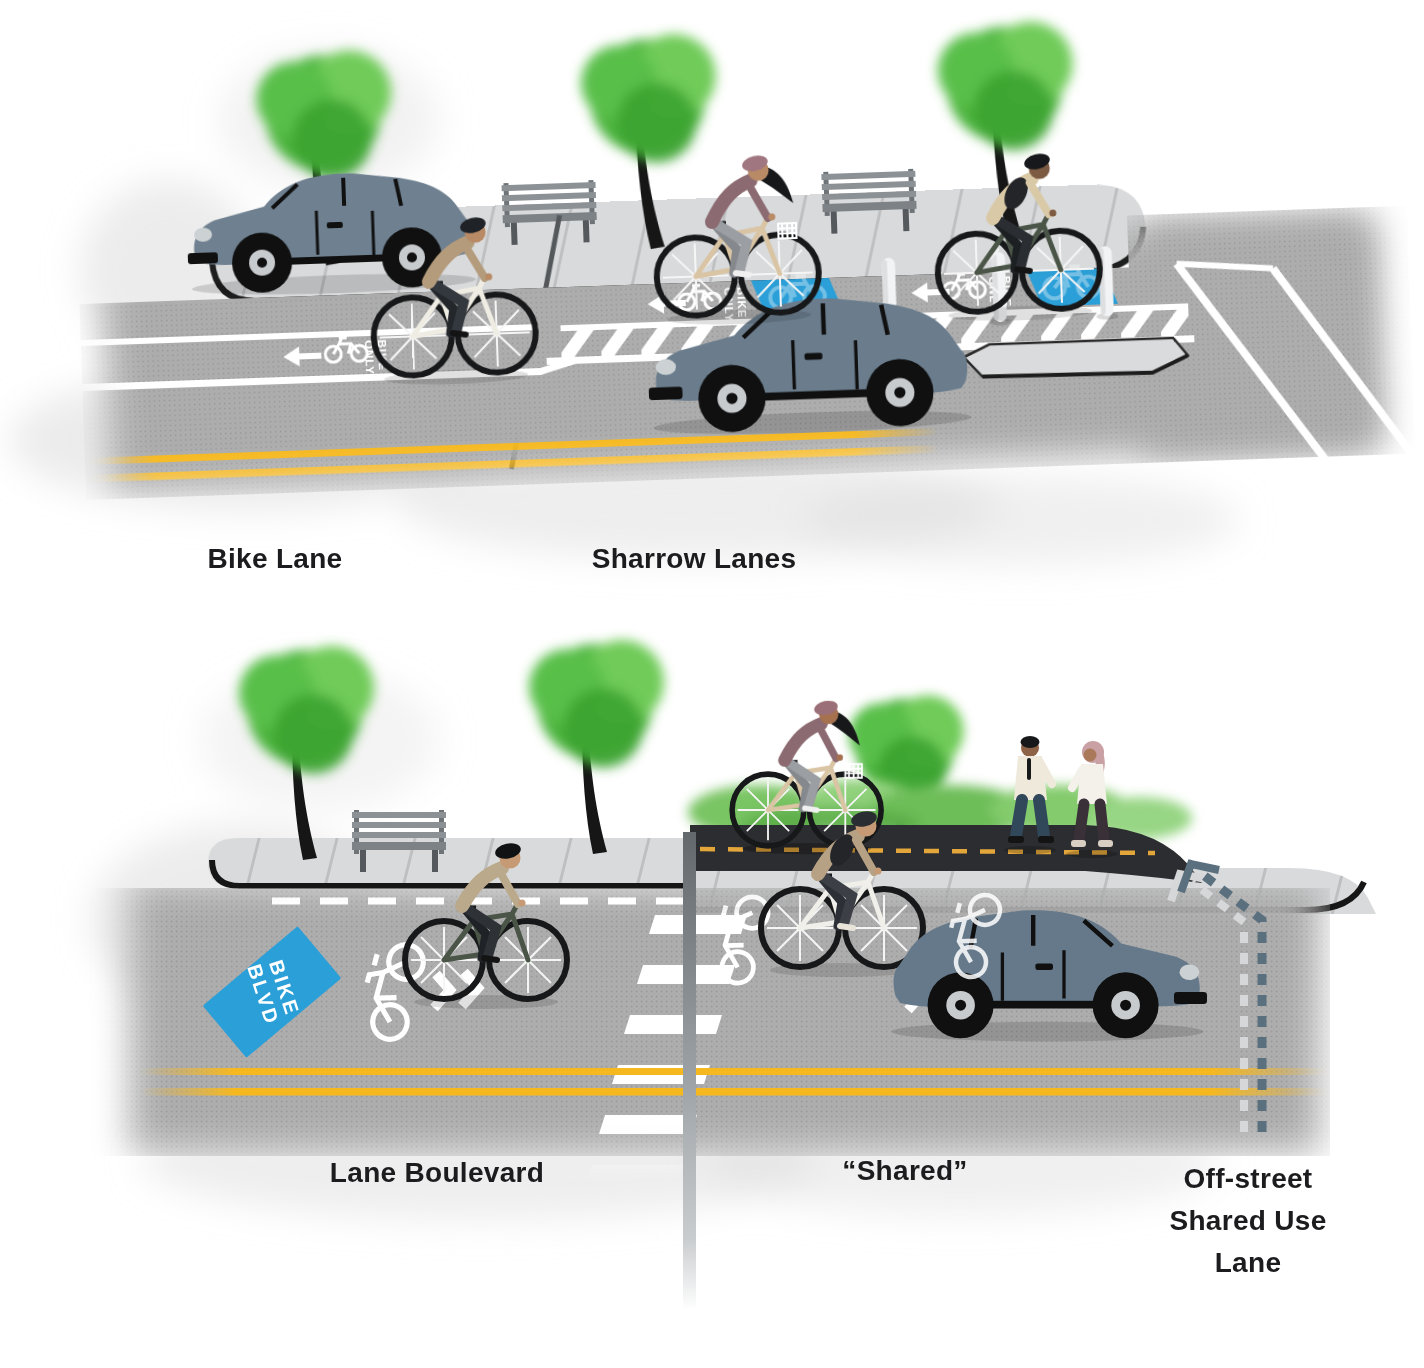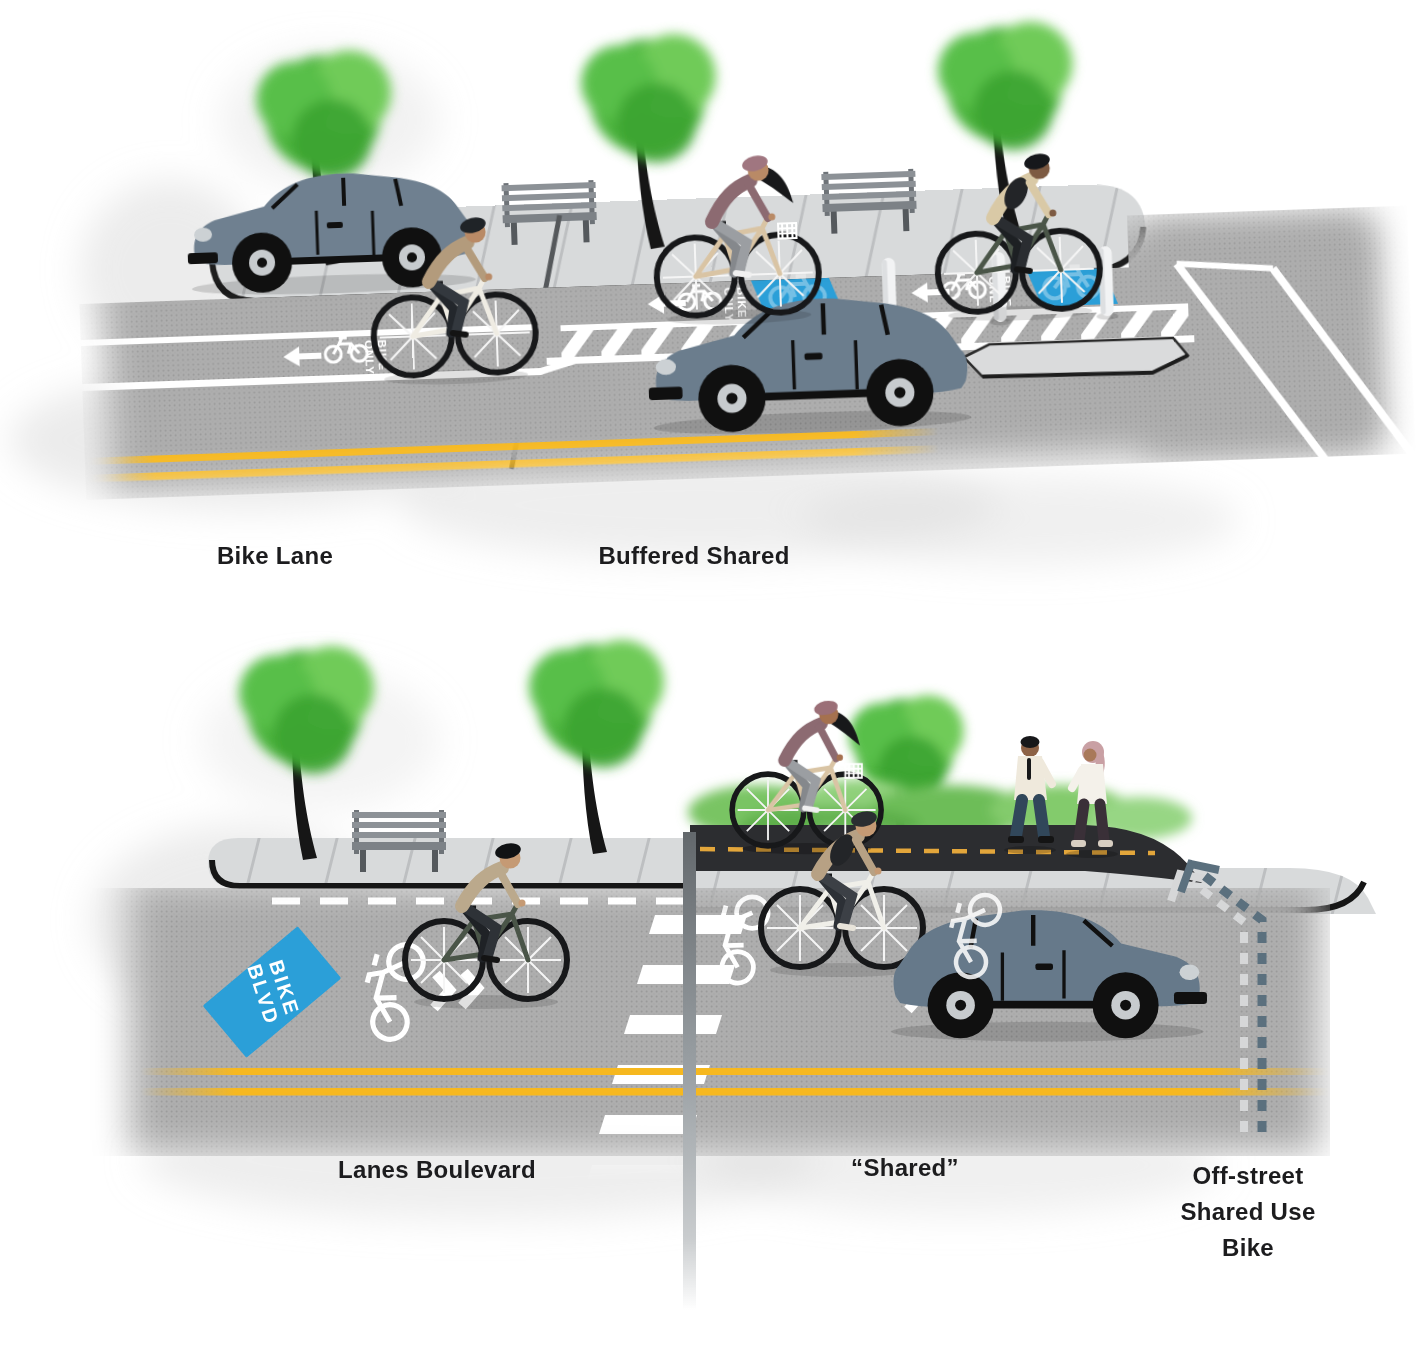--- a/index.html
+++ b/index.html
@@ -1,21 +1,21 @@
 <!DOCTYPE html>
 <html><head>
 <meta charset="utf-8">
 <style>
   html,body{margin:0;padding:0;background:#ffffff;}
   .stage{position:relative;width:1424px;height:1368px;background:#fff;overflow:hidden;
          font-family:"Liberation Sans", sans-serif;}
   .scene{position:absolute;left:0;}
   #sceneTopSvg{top:0;}
   #sceneBottomSvg{top:620px;}
-  .lbl{position:absolute;transform:translateX(-50%);color:#1c1c1e;font-size:24px;
+  .lbl{position:absolute;transform:translateX(-50%);color:#1c1c1e;font-size:28px;
        font-weight:600;letter-spacing:.3px;text-align:center;white-space:pre-line;
        line-height:1.5;}
 </style>
 </head>
 <body>
 
 <div class="stage">
 
 <svg id="sceneTopSvg" class="scene" width="1424" height="620" viewBox="0 0 1424 620">
   <defs>
@@ -434,19 +434,19 @@
     <polyline points="1244,512 1244,302 1192,262"></polyline>
     <path d="M1171,281 L1180,254 L1206,259" stroke-dasharray="none"></path>
   </g>
   <g fill="none" stroke="#5b707e" stroke-width="9" stroke-dasharray="11 10">
     <polyline points="1262,512 1262,300 1202,254"></polyline>
     <path d="M1181,272 L1191,244 L1219,250" stroke-dasharray="none" stroke-width="8"></path>
   </g>
 </svg>
 
 <div class="lbl" style="left:275px;top:538px;">Bike Lane</div>
-<div class="lbl" style="left:694px;top:538px;">Buffered Shared</div>
-<div class="lbl" style="left:437px;top:1152px;">Lanes Boulevard</div>
+<div class="lbl" style="left:694px;top:538px;">Sharrow Lanes</div>
+<div class="lbl" style="left:437px;top:1152px;">Lane Boulevard</div>
 <div class="lbl" style="left:905px;top:1150px;">“Shared”</div>
 <div class="lbl" style="left:1248px;top:1158px;">Off-street
-Shared Use Bike</div>
+Shared Use Lane</div>
 
 </div>
 
 </body></html>

